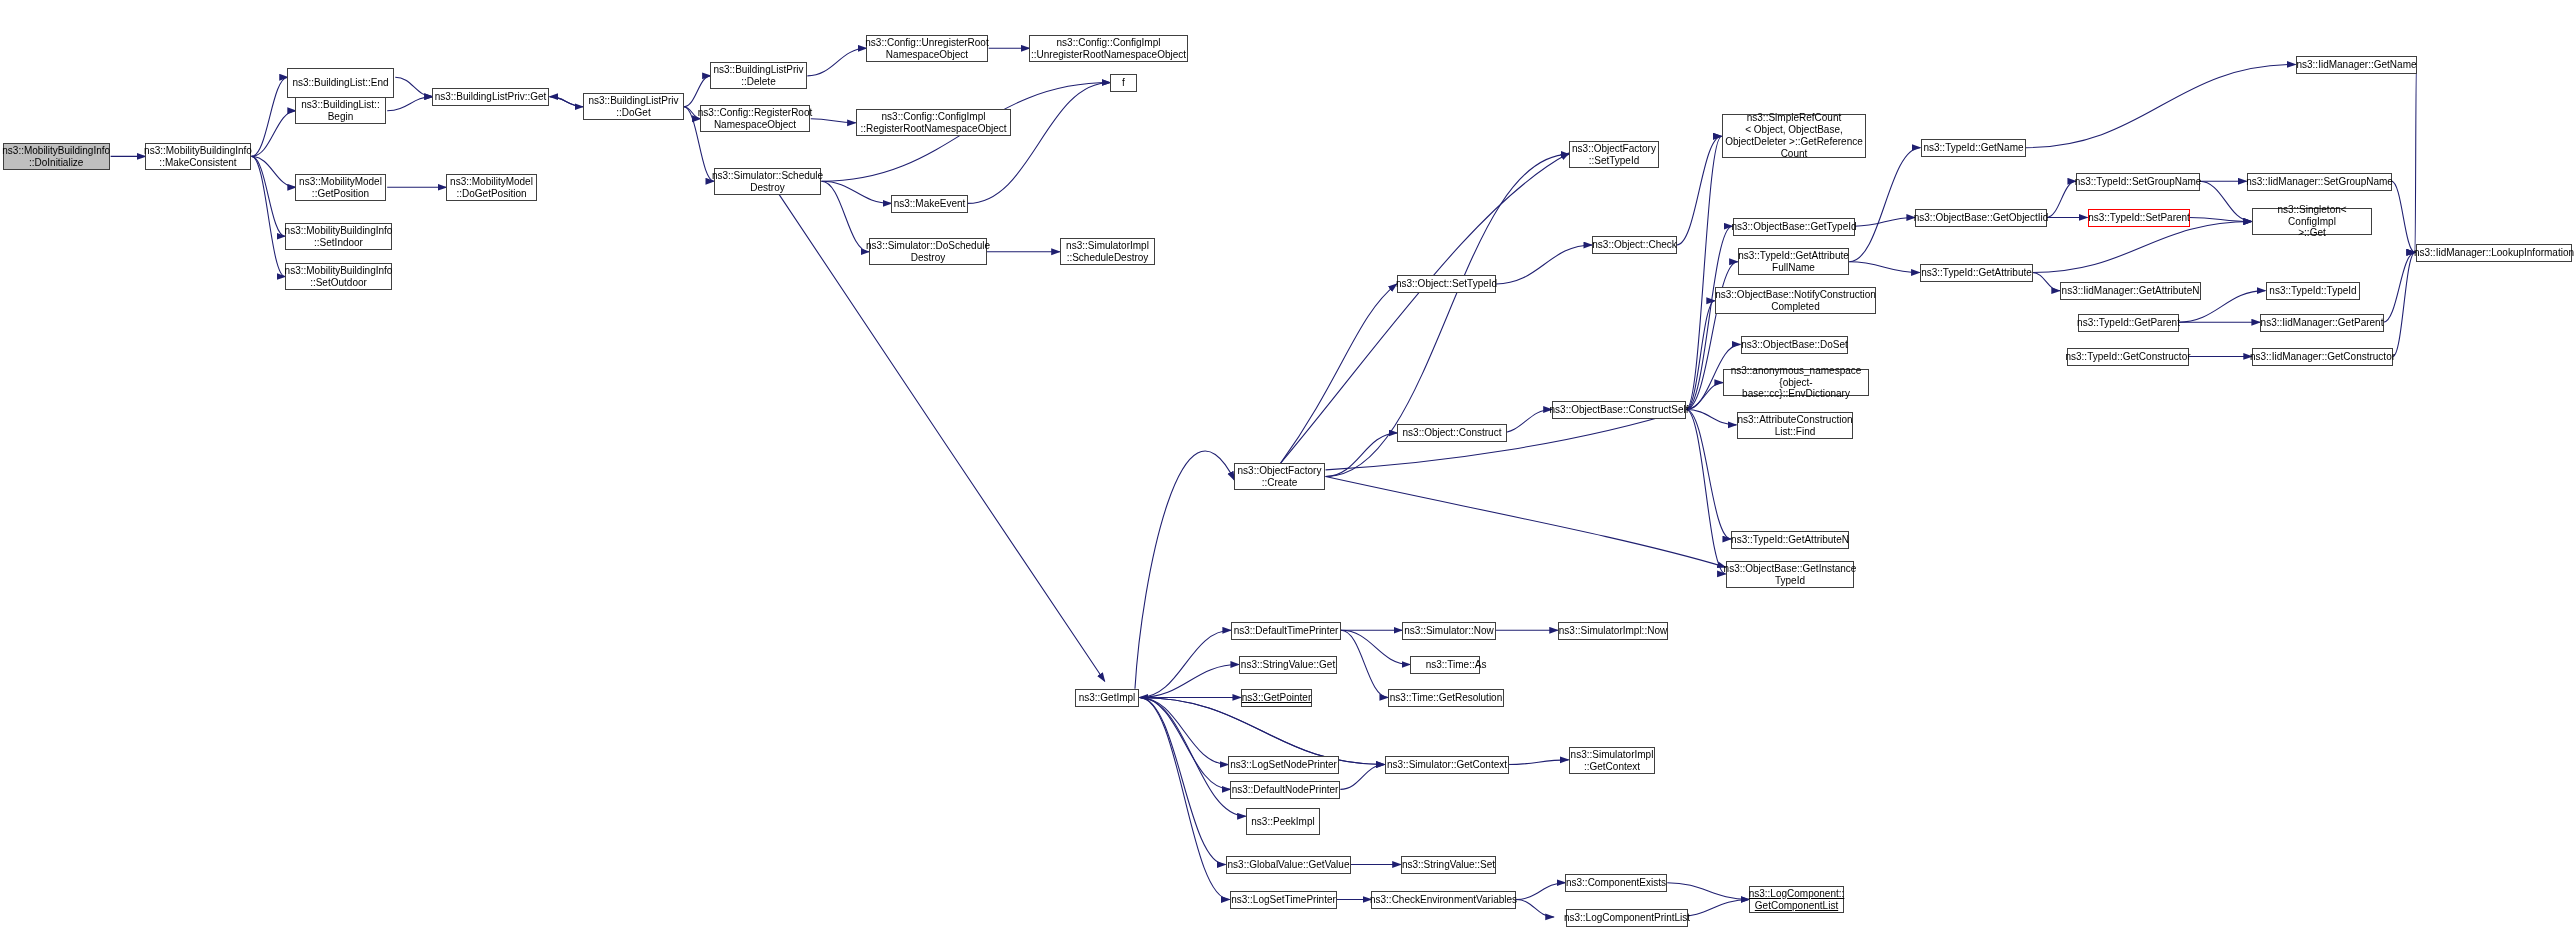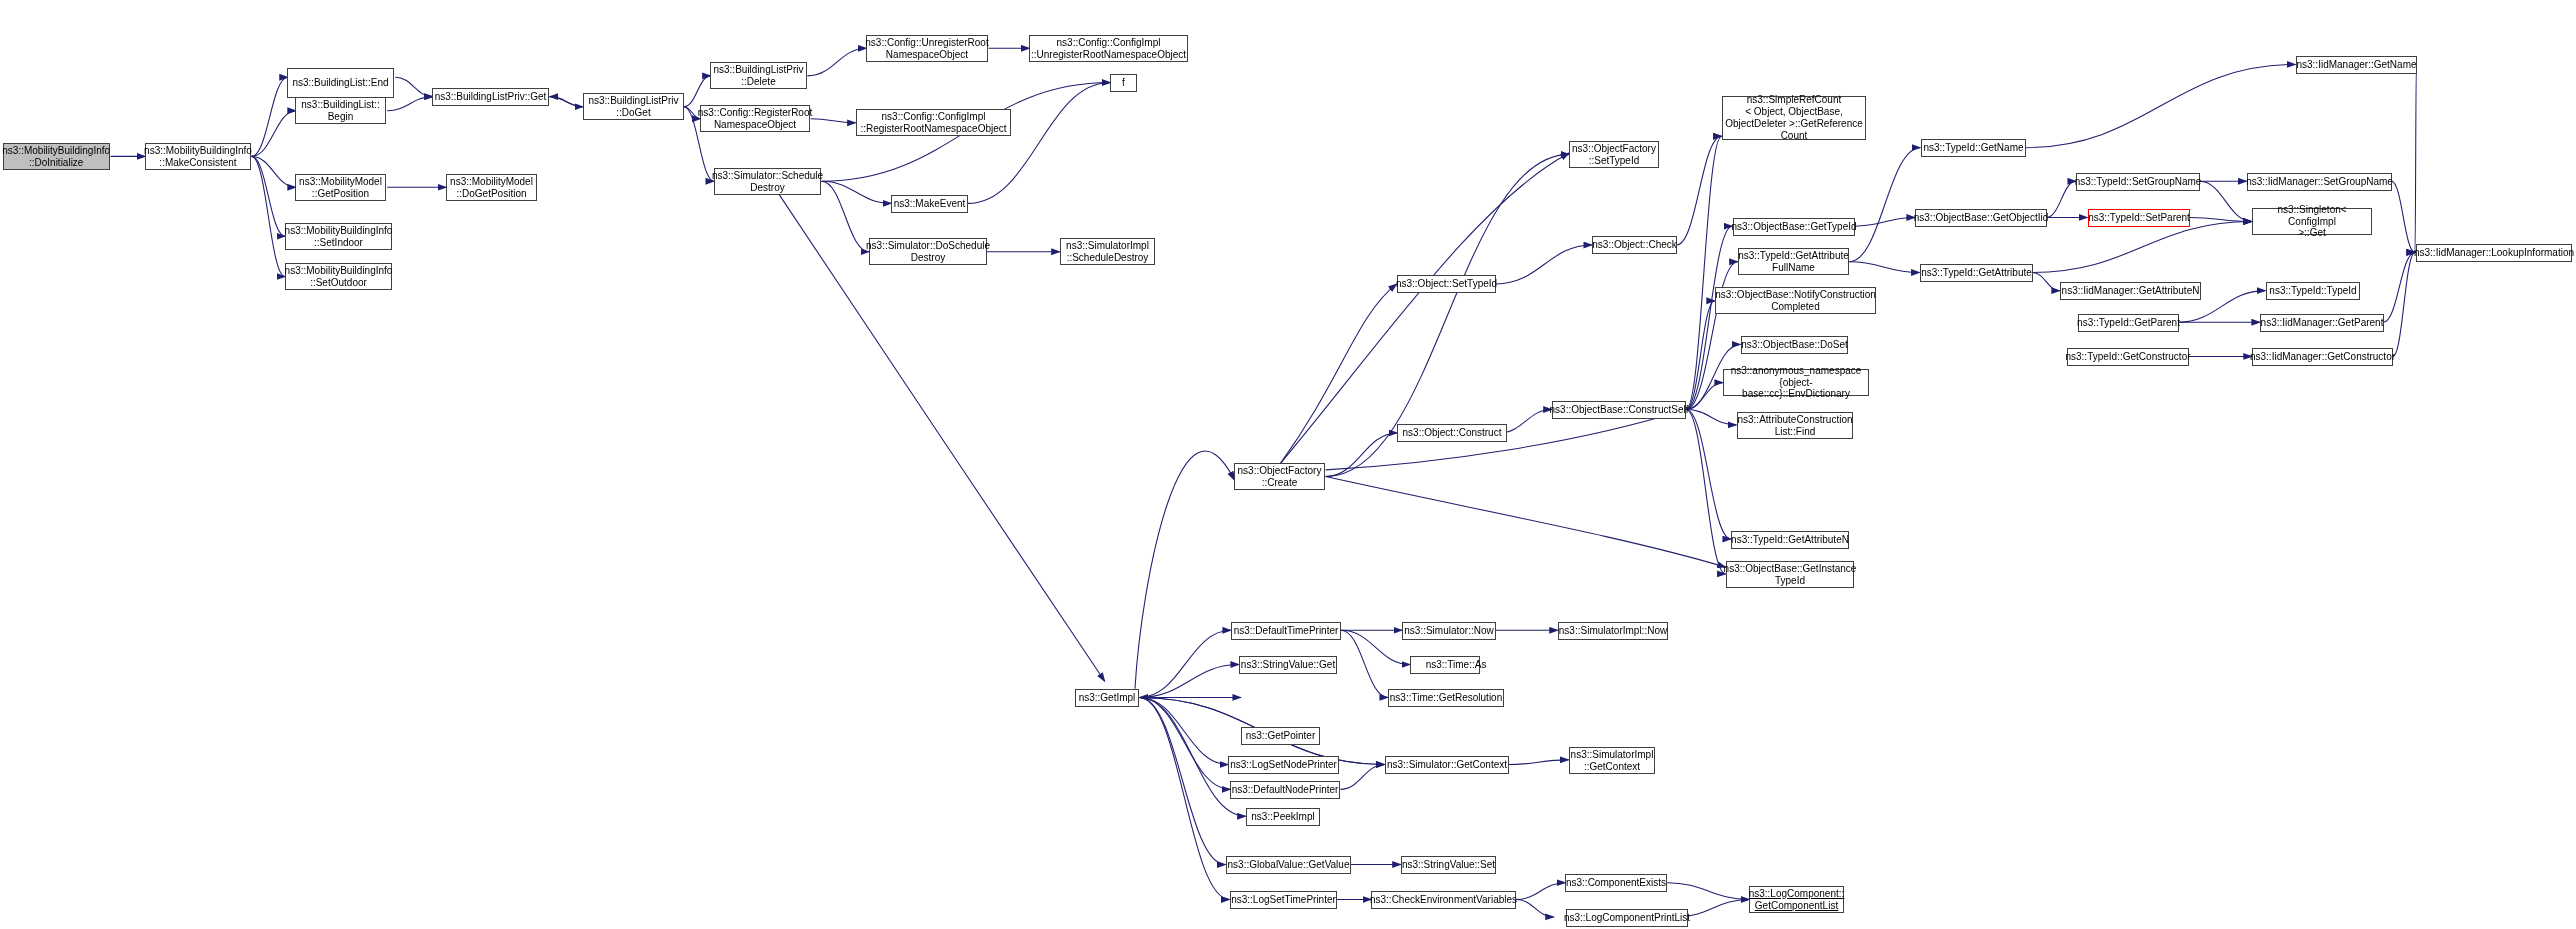--- a/index.html
+++ b/index.html
@@ -140,21 +140,21 @@
       <div class="node" style="left: 714px; top: 168px; width: 107px; height: 27px;">ns3::Simulator::Schedule
 Destroy</div>
       <div class="node" style="left: 891px; top: 195px; width: 77px; height: 17.5px;">ns3::MakeEvent</div>
       <div class="node" style="left: 1110px; top: 74px; width: 27px; height: 17.5px;">f</div>
       <div class="node" style="left: 869px; top: 238px; width: 118px; height: 27px;">ns3::Simulator::DoSchedule
 Destroy</div>
       <div class="node" style="left: 1060px; top: 238px; width: 95px; height: 27px;">ns3::SimulatorImpl
 ::ScheduleDestroy</div>
       <div class="node" style="left: 1569px; top: 141px; width: 90px; height: 27px;">ns3::ObjectFactory
 ::SetTypeId</div>
-      <div class="node" style="left: 1722px; top: 96px; width: 144px; height: 44px;">ns3::SimpleRefCount
+      <div class="node" style="left: 1722px; top: 114px; width: 144px; height: 44px;">ns3::SimpleRefCount
 &lt; Object, ObjectBase,
 ObjectDeleter &gt;::GetReference
 Count</div>
       <div class="node" style="left: 1921px; top: 139px; width: 105px; height: 17.5px;">ns3::TypeId::GetName</div>
       <div class="node" style="left: 2296px; top: 56px; width: 121px; height: 17.5px;">ns3::IidManager::GetName</div>
       <div class="node" style="left: 1733px; top: 218px; width: 122px; height: 17.5px;">ns3::ObjectBase::GetTypeId</div>
       <div class="node" style="left: 1915px; top: 209px; width: 132px; height: 17.5px;">ns3::ObjectBase::GetObjectIid</div>
       <div class="node" style="left: 2247px; top: 173px; width: 145px; height: 17.5px;">ns3::IidManager::SetGroupName</div>
       <div class="node" style="left: 2076px; top: 173px; width: 124px; height: 17.5px;">ns3::TypeId::SetGroupName</div>
       <div class="node hl" style="left: 2088px; top: 209px; width: 102px; height: 17.5px;">ns3::TypeId::SetParent</div>
@@ -185,28 +185,28 @@
 ::Create</div>
       <div class="node" style="left: 1731px; top: 531px; width: 118px; height: 17.5px;">ns3::TypeId::GetAttributeN</div>
       <div class="node" style="left: 1726px; top: 561px; width: 128px; height: 27px;">ns3::ObjectBase::GetInstance
 TypeId</div>
       <div class="node" style="left: 1231px; top: 622px; width: 110px; height: 17.5px;">ns3::DefaultTimePrinter</div>
       <div class="node" style="left: 1402px; top: 622px; width: 94px; height: 17.5px;">ns3::Simulator::Now</div>
       <div class="node" style="left: 1558px; top: 622px; width: 110px; height: 17.5px;">ns3::SimulatorImpl::Now</div>
       <div class="node" style="left: 1239px; top: 656px; width: 98px; height: 17.5px;">ns3::StringValue::Get</div>
       <div class="node" style="left: 1410px; top: 656px; width: 70px; height: 17.5px; padding-left: 24px;">ns3::Time::As</div>
       <div class="node" style="left: 1075px; top: 689px; width: 64px; height: 17.5px;">ns3::GetImpl</div>
-      <div class="node" style="left: 1241px; top: 727px; width: 79px; height: 17.5px;">ns3::GetPointer</div>
+      <div class="node" style="left: 1241px; top: 689px; width: 71px; height: 17.5px; text-decoration: underline;">ns3::GetPointer</div>
       <div class="node" style="left: 1388px; top: 689px; width: 116px; height: 17.5px;">ns3::Time::GetResolution</div>
       <div class="node" style="left: 1228px; top: 756px; width: 111px; height: 17.5px;">ns3::LogSetNodePrinter</div>
       <div class="node" style="left: 1385px; top: 756px; width: 124px; height: 17.5px;">ns3::Simulator::GetContext</div>
       <div class="node" style="left: 1569px; top: 747px; width: 86px; height: 27px;">ns3::SimulatorImpl
 ::GetContext</div>
       <div class="node" style="left: 1230px; top: 781px; width: 110px; height: 17.5px;">ns3::DefaultNodePrinter</div>
-      <div class="node" style="left: 1246px; top: 808px; width: 74px; height: 18px;">ns3::PeekImpl</div>
+      <div class="node" style="left: 1246px; top: 808px; width: 74px; height: 27px;">ns3::PeekImpl</div>
       <div class="node" style="left: 1226px; top: 856px; width: 125px; height: 17.5px;">ns3::GlobalValue::GetValue</div>
       <div class="node" style="left: 1401px; top: 856px; width: 95px; height: 17.5px;">ns3::StringValue::Set</div>
       <div class="node" style="left: 1230px; top: 891px; width: 107px; height: 17.5px;">ns3::LogSetTimePrinter</div>
       <div class="node" style="left: 1371px; top: 891px; width: 145px; height: 17.5px;">ns3::CheckEnvironmentVariables</div>
       <div class="node" style="left: 1565px; top: 874px; width: 102px; height: 17.5px;">ns3::ComponentExists</div>
       <div class="node" style="left: 1554px; top: 909px; width: 122px; height: 17.5px; margin-left: 12px;">ns3::LogComponentPrintList</div>
       <div class="node" style="left: 1749px; top: 886px; width: 95px; height: 27px; text-decoration: underline;">ns3::LogComponent::
 GetComponentList</div>
     </div>
 </div>

